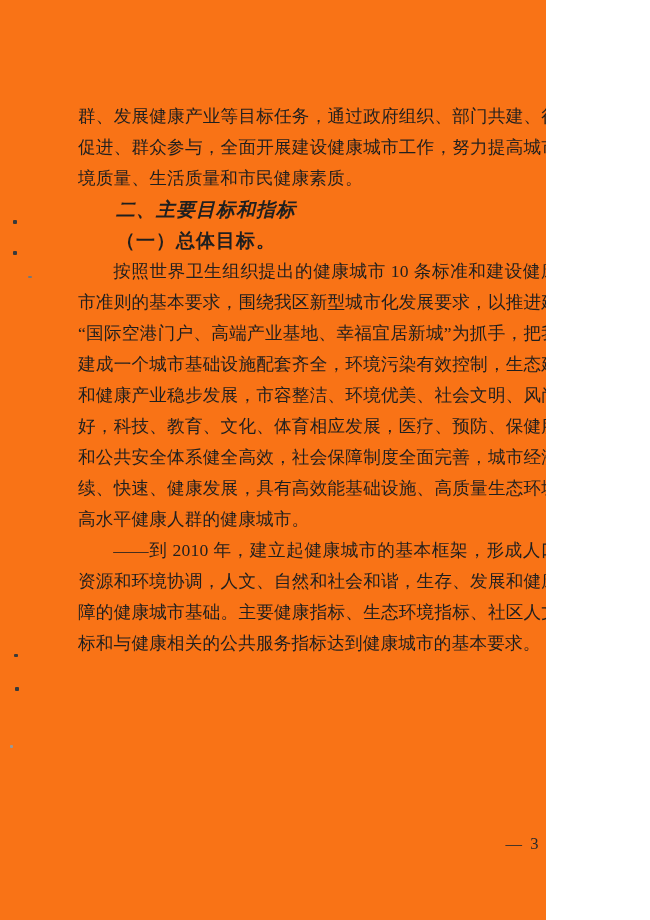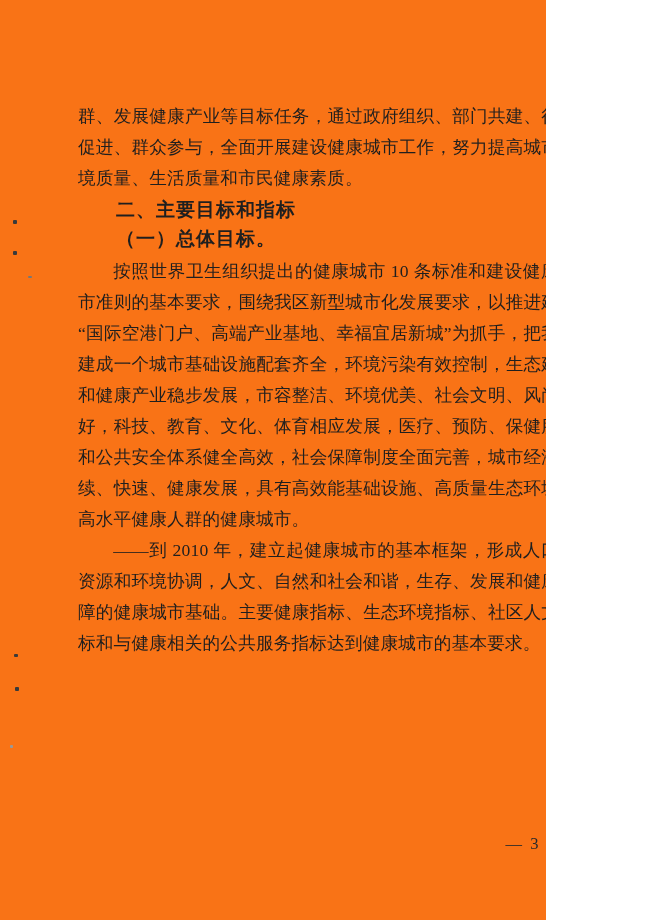--- a/index.html
+++ b/index.html
@@ -36,27 +36,27 @@
   }
   p.para-body {
     text-indent: 2em;
   }
   p.para-heading {
     text-indent: 2em;
     font-weight: bold;
     font-size: 19px;
     font-family: "Liberation Sans", "DejaVu Sans", sans-serif;
     letter-spacing: 1px;
+    font-style: italic;
   }
   p.para-subheading {
     text-indent: 2em;
     font-weight: bold;
     font-size: 19px;
     letter-spacing: 1px;
-    font-family: Liberation Mono, monospace;
   }
   .page-number {
     position: absolute;
     top: 834px;
     left: 0;
     width: 565px;
     text-align: right;
     font-size: 16.5px;
     letter-spacing: 2px;
     color: #2a2a2a;

